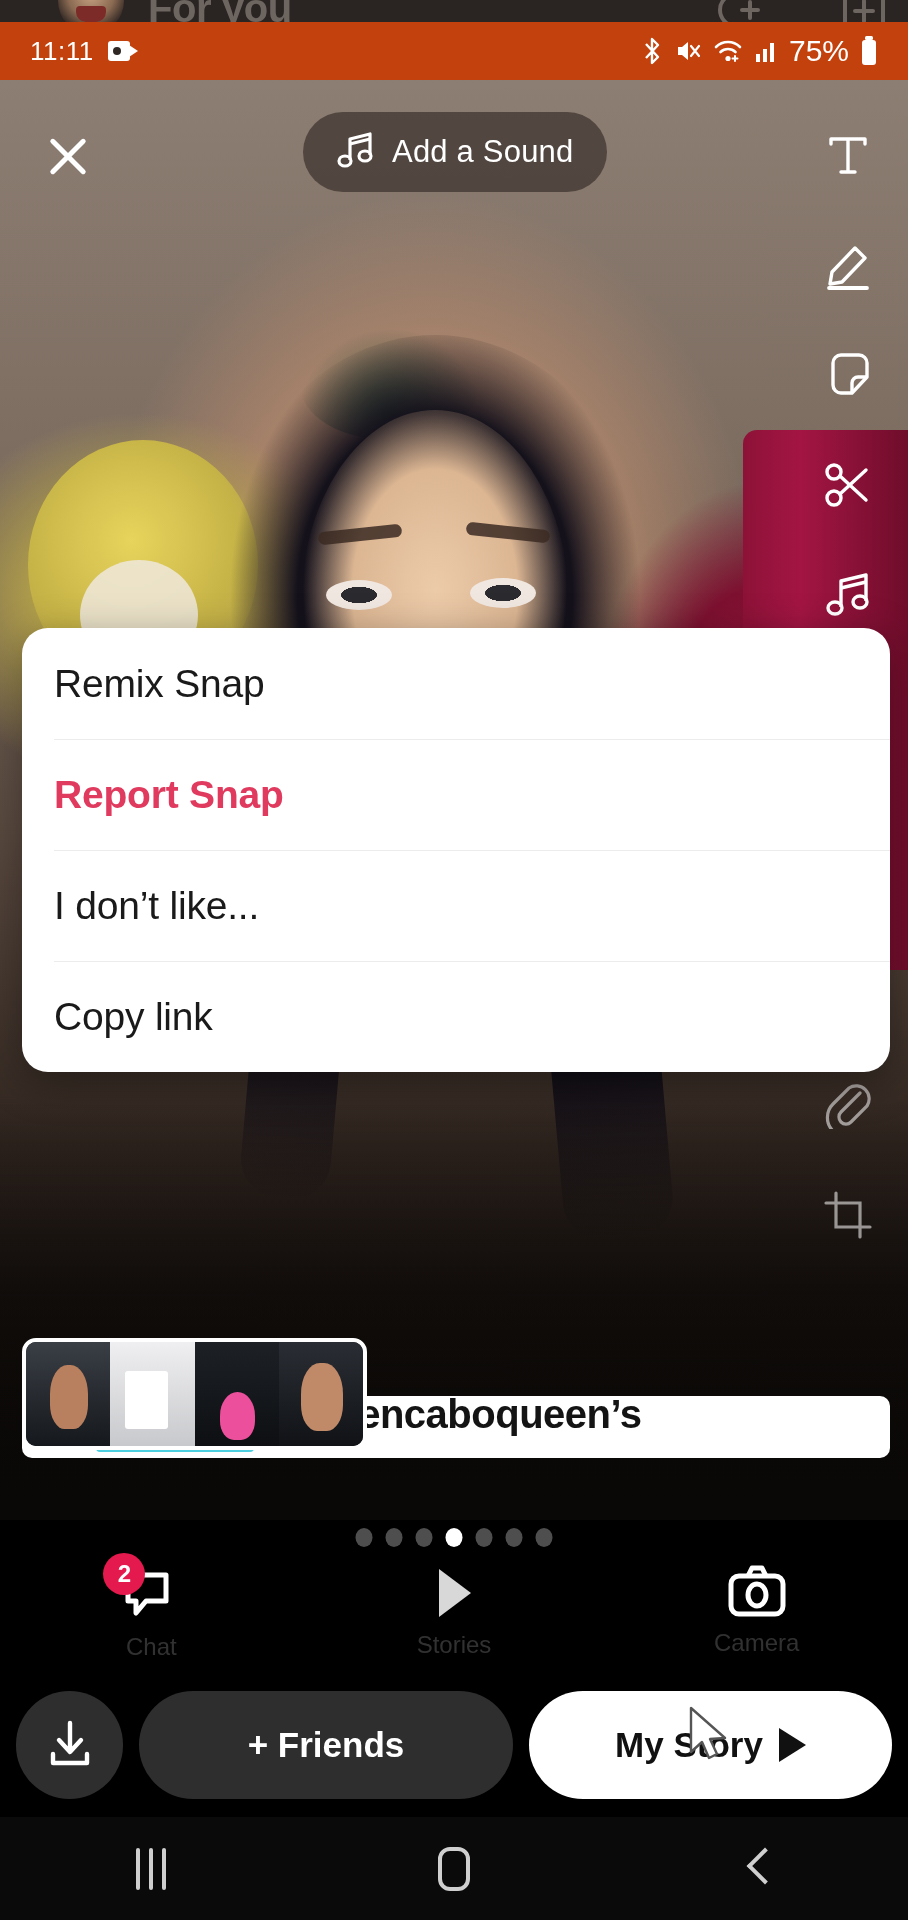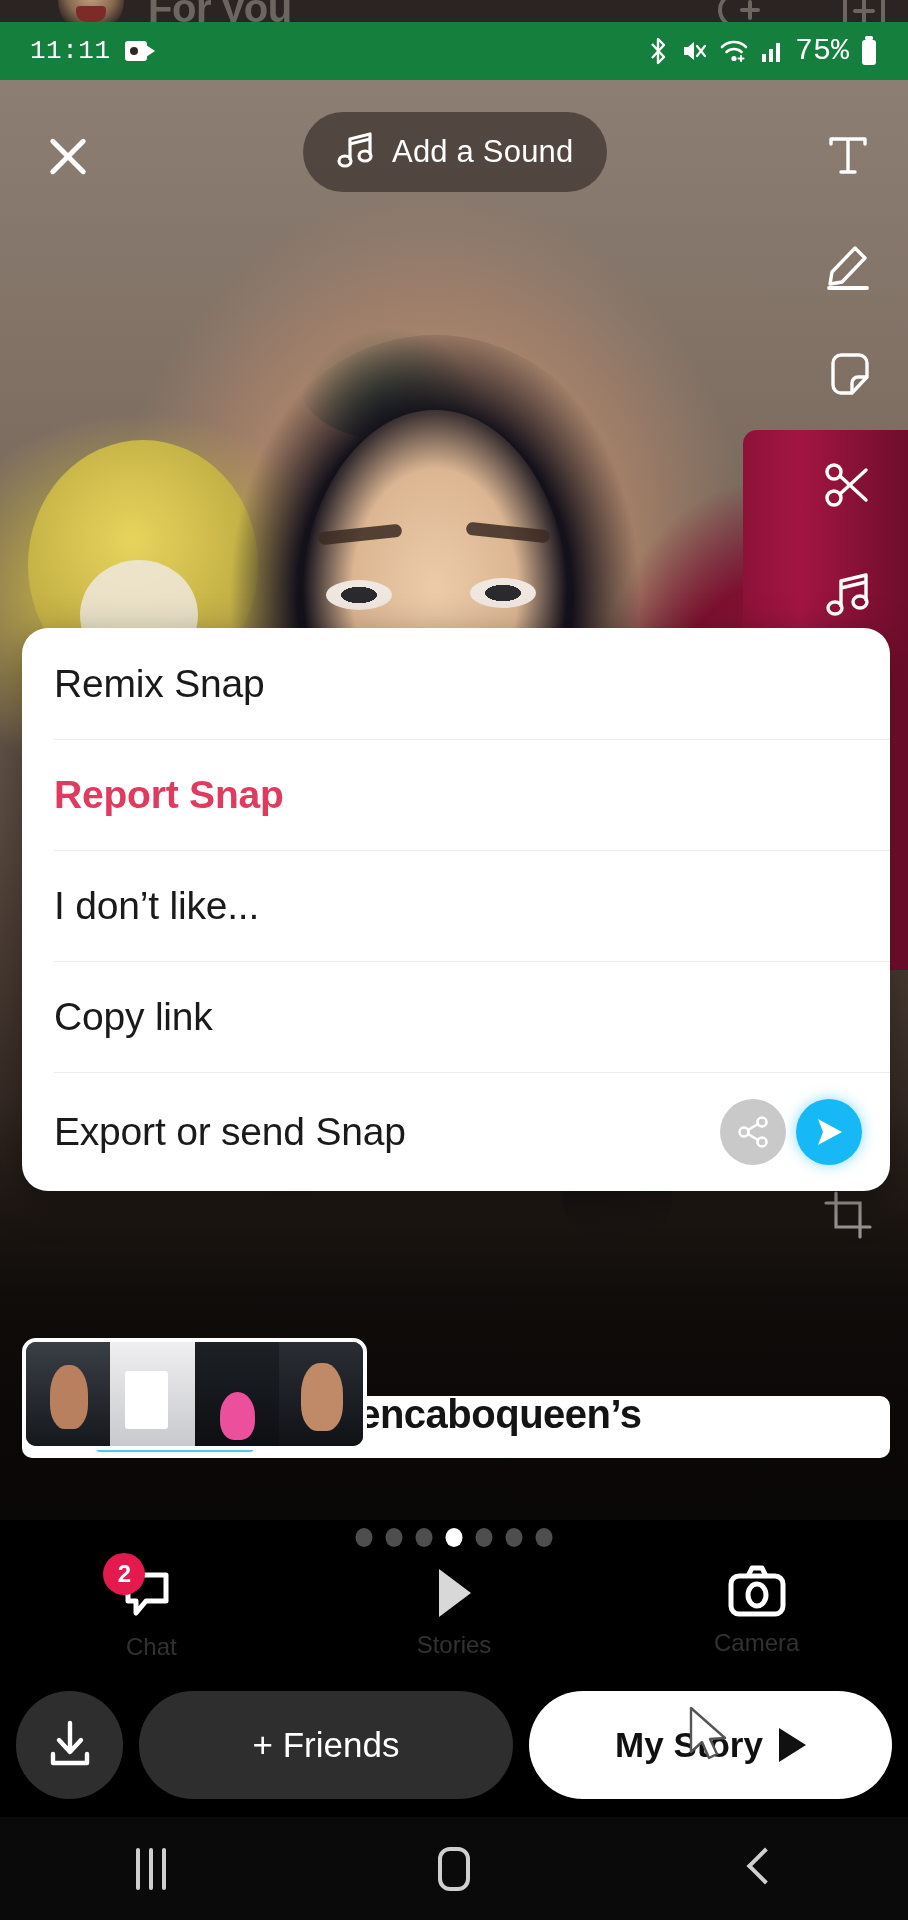--- a/index.html
+++ b/index.html
@@ -29,23 +29,23 @@
     font-size:40px; font-weight:700; color:#6d6560; letter-spacing:-0.4px;
   }
   .peek-ic{ position:absolute; top:-12px; color:#6d6560; }
   .peek-ic svg{ display:block; }
   #peek-addfriend{ left:712px; }
   #peek-addbox{ left:840px; }
 
   
   .statusbar{
     position:absolute; left:0; top:22px; width:908px; height:58px;
-    background:#15803d; color:#fff;
+    background:#c2410c; color:#fff;
     display:flex; align-items:center; justify-content:space-between;
-    padding:0 30px; font-size:25px;font-family:Liberation Mono, monospace;
+    padding:0 30px; font-size:25px;
   }
   .sb-left{ display:flex; align-items:center; gap:14px; }
   .sb-right{ display:flex; align-items:center; gap:11px; font-size:25px; }
   .sb-right svg{ display:block; }
   .clock{ font-size:26px; font-weight:400; letter-spacing:0.5px; }
   .cam-rec{ width:30px; height:20px; position:relative; }
   .cam-rec .body{ position:absolute; left:0; top:0; width:22px; height:20px; background:#fff; border-radius:3px;}
   .cam-rec .body:after{content:"";position:absolute;left:5px;top:6px;width:8px;height:8px;border-radius:50%;background:#2e2724;}
   .cam-rec .lens{ position:absolute; right:0; top:4px; width:0;height:0;
     border-top:6px solid transparent; border-bottom:6px solid transparent; border-left:9px solid #fff; }
@@ -221,21 +221,21 @@
     position:absolute; left:0; top:1672px; width:908px; height:145px;
     background:#000; display:flex; align-items:center; padding:0 16px; gap:16px; z-index:25;
   }
   .btn-save{
     width:107px; height:108px; border-radius:54px; background:#2e2e2e;
     display:flex; align-items:center; justify-content:center; cursor:pointer;
   }
   .btn-friends{
     flex:1; height:108px; border-radius:54px; background:#2e2e2e; color:#fff;
     display:flex; align-items:center; justify-content:center;
-    font-size:35px; font-weight:400; cursor:pointer;
+    font-size:35px; font-weight:700; cursor:pointer;
   }
   .btn-story{
     width:363px; height:108px; border-radius:54px; background:#fff; color:#111;
     display:flex; align-items:center; justify-content:center; gap:16px;
     font-size:35px; font-weight:700; cursor:pointer;
   }
   .tri{ width:0;height:0;border-top:17px solid transparent;border-bottom:17px solid transparent;border-left:27px solid #111; }
 
   
   .androidnav{
@@ -442,38 +442,20 @@
     </div>
 
     <div class="sheet-row">
       <span class="txt">I don’t like...</span>
     </div>
 
     <div class="sheet-row">
       <span class="txt">Copy link</span>
     </div>
 
-    <div class="sheet-row last">
-      <span class="txt">Export or send Snap</span>
-      <span class="row-actions">
-        <span class="circ gray">
-          <svg width="36" height="36" viewBox="0 0 36 36" fill="none">
-            <circle cx="27" cy="8" r="4.5" stroke="#fff" stroke-width="2.6" fill="none"></circle>
-            <circle cx="9" cy="18" r="4.5" stroke="#fff" stroke-width="2.6" fill="none"></circle>
-            <circle cx="27" cy="28" r="4.5" stroke="#fff" stroke-width="2.6" fill="none"></circle>
-            <path d="M13 16 L23 10 M13 20 L23 26" stroke="#fff" stroke-width="2.6" stroke-linecap="round"></path>
-          </svg>
-        </span>
-        <span class="circ blue">
-          <svg width="34" height="34" viewBox="0 0 34 34">
-            <path d="M6 4 L30 17 L6 30 L11 17 Z" fill="#fff"></path>
-          </svg>
-        </span>
-      </span>
-    </div>
   </div>
 
   <div class="thumbwrap">
     <div class="white-band">
       <div class="band-teal"></div>
       <div class="band-user">@mjencaboqueen’s</div>
     </div>
     <div class="thumb-card">
       <div class="tc tc1"></div>
       <div class="tc tc2"></div>

